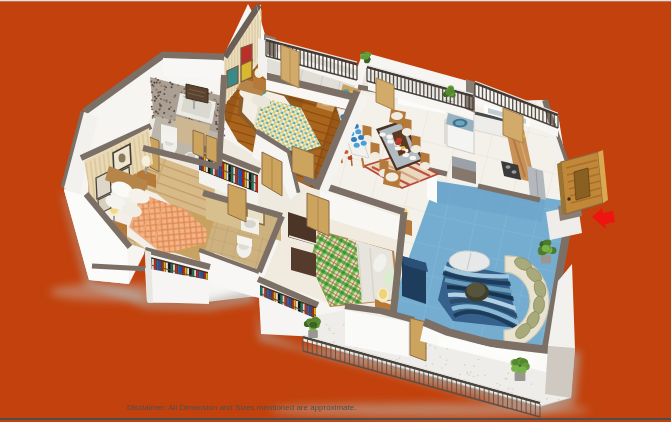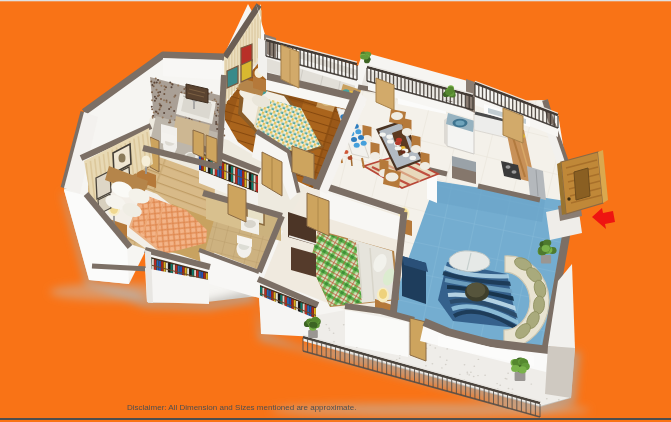--- a/index.html
+++ b/index.html
@@ -1,16 +1,16 @@
 <!DOCTYPE html>
 <html><head>
 <meta charset="utf-8">
 <style>
   html,body{margin:0;padding:0;background:#fff;}
-  #stage{position:relative;width:671px;height:422px;background:#f97316;overflow:hidden;
+  #stage{position:relative;width:671px;height:422px;background:#c2410c;overflow:hidden;
          font-family:"Liberation Sans", sans-serif;}
 </style>
 </head>
 <body>
 <div id="stage">
 <svg width="671" height="422" viewBox="0 0 671 422" font-family="Liberation Sans, sans-serif">
 <defs>
 <pattern id="bed2pat" width="5" height="5" patternUnits="userSpaceOnUse" patternTransform="rotate(22)">
   <rect width="5" height="5" fill="#efe7c8"></rect>
   <rect width="2.5" height="2.5" fill="#e2c35a"></rect>

